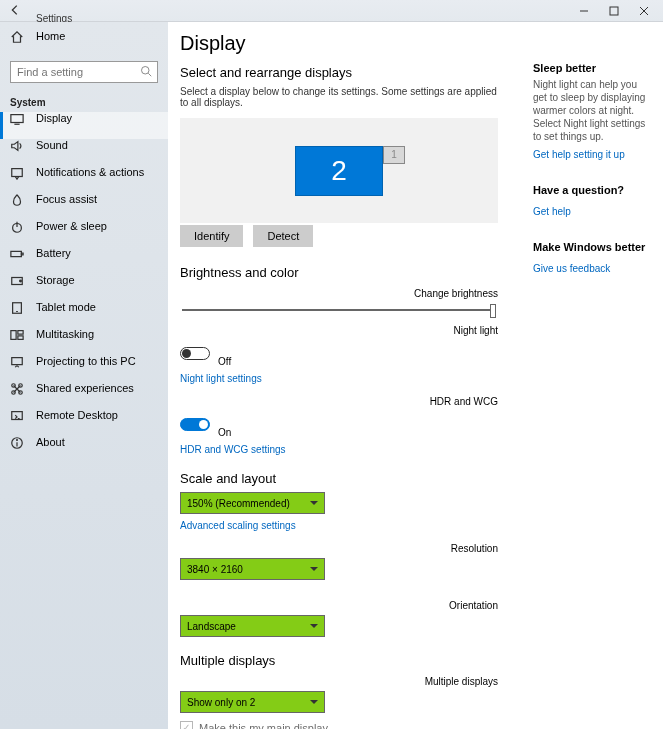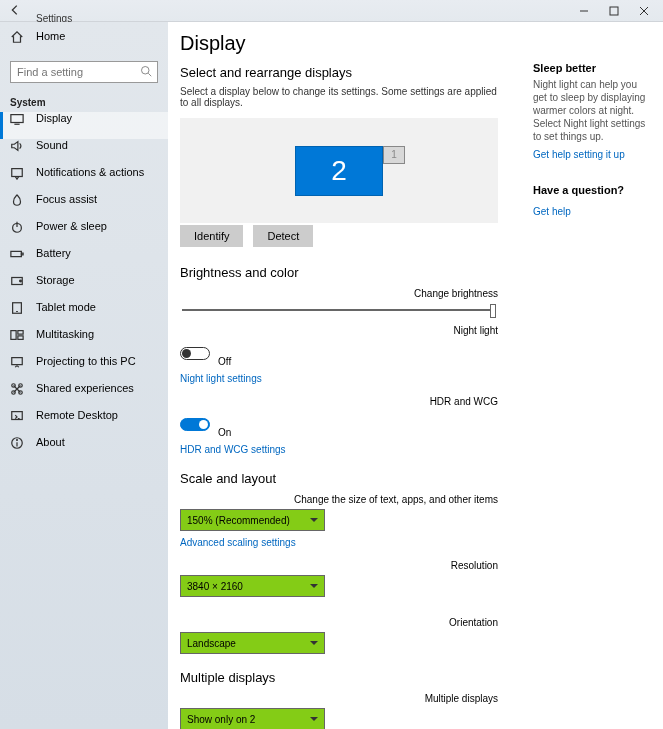--- a/index.html
+++ b/index.html
@@ -285,21 +285,20 @@
     <div class="field-label" style="margin-top:10px">HDR and WCG</div>
     <div class="toggle on">
       <div class="track">
             <div class="knob"></div>
           </div>
       <span class="state">On</span>
     </div>
     <div><a class="link">HDR and WCG settings</a></div>
 
     <h3 class="section" style="margin-top:14px">Scale and layout</h3>
-    <div class="field-label">Change the size of text, apps, and other items</div>
     <div class="select">
       <span>150% (Recommended)</span>
           <span class="chev"></span>
     </div>
     <div><a class="link">Advanced scaling settings</a></div>
 
     <div class="field-label" style="margin-top:10px">Resolution</div>
     <div class="select">
       <span>3840 × 2160</span>
           <span class="chev"></span>
@@ -332,16 +331,20 @@
   <div class="right">
     <div class="block">
       <h4>Sleep better</h4>
       <p>Night light can help you get to sleep by displaying warmer colors at night. Select Night light settings to set things up.</p>
       <a class="link">Get help setting it up</a>
     </div>
     <div class="block">
       <h4>Have a question?</h4>
       <a class="link">Get help</a>
     </div>
+    <div class="block">
+      <h4>Make Windows better</h4>
+      <a class="link">Give us feedback</a>
+    </div>
   </div>
 </div>
 
 </div>
 
 </body></html>

